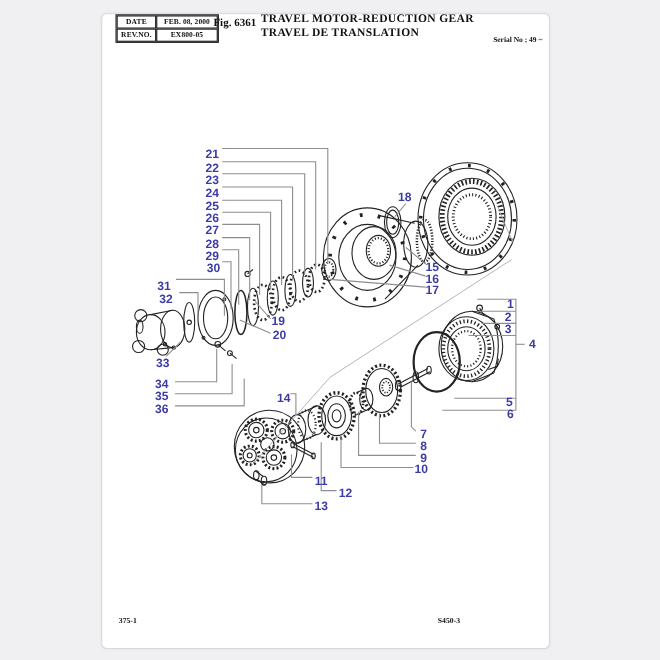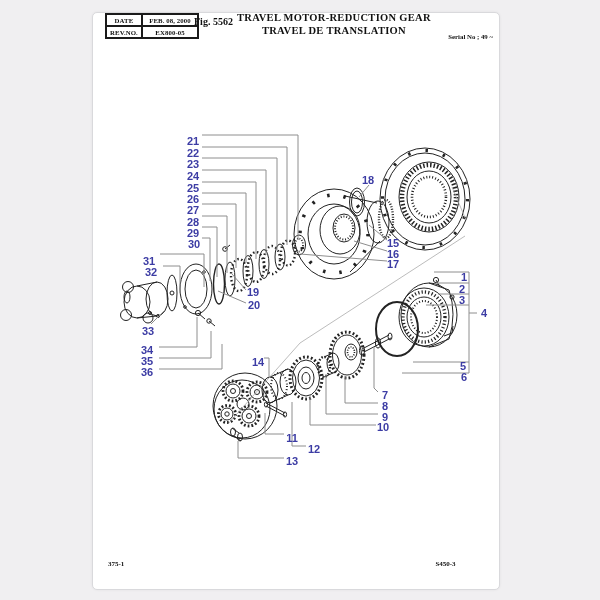--- a/index.html
+++ b/index.html
@@ -4,43 +4,43 @@
 <style>
   html,body{margin:0;padding:0;}
   body{width:600px;height:600px;background:#f0eff1;font-family:"Liberation Serif",serif;position:relative;overflow:hidden;}
   .page{position:absolute;left:92px;top:12px;width:406px;height:576px;background:#ffffff;
         border:1px solid #d9d9dc;border-radius:5px;box-shadow:0 0 3px rgba(0,0,0,0.06);}
   .revtable{position:absolute;left:105px;top:13px;display:grid;grid-template-columns:36px 56px;
         border:1.6px solid #1a1a1a;background:#fff;z-index:3;}
   .revtable .cell{border:0.8px solid #1a1a1a;font:700 6.8px "Liberation Serif",serif;color:#111;
         text-align:center;padding:2px 1px 1px 1px;white-space:nowrap;letter-spacing:0.1px;}
   .figlabel{position:absolute;left:194px;top:16px;font:700 10px "Liberation Serif",serif;color:#111;z-index:3;}
-  .titleblock{position:absolute;left:237px;top:12px;z-index:3;text-align:center;}
+  .titleblock{position:absolute;left:237px;top:12px;z-index:3;}
   .titleblock div{font:700 10.5px "Liberation Serif",serif;color:#111;line-height:12.5px;letter-spacing:0.3px;white-space:nowrap;}
   .serial{position:absolute;left:393px;top:33px;width:100px;text-align:right;
         font:700 6.8px "Liberation Serif",serif;color:#111;z-index:3;}
   .pgno{position:absolute;top:560px;font:700 7px "Liberation Serif",serif;color:#111;z-index:3;}
   .pgno.left{left:108px;}
-  .pgno.right{left:398px;width:95px;text-align:center;}
+  .pgno.right{left:398px;width:95px;text-align:left;}
   svg.art{position:absolute;left:0;top:0;z-index:2;}
   svg text.callout{font-family:"Liberation Sans",sans-serif;font-weight:700;font-size:11px;}
 </style>
 </head>
 <body>
 
 <div class="page"></div>
 
 <div class="revtable">
   <div class="cell">DATE</div>
   <div class="cell">FEB. 08, 2000</div>
   <div class="cell">REV.NO.</div>
   <div class="cell">EX800-05</div>
 </div>
 
-<div class="figlabel">Fig. 5562</div>
+<div class="figlabel">Fig. 6361</div>
 
 <div class="titleblock">
   <div>TRAVEL MOTOR-REDUCTION GEAR</div>
   <div>TRAVEL DE TRANSLATION</div>
 </div>
 
 <div class="serial">Serial No ; 49 ~</div>
 
 <div class="pgno left">375-1</div>
 <div class="pgno right">S450-3</div>

